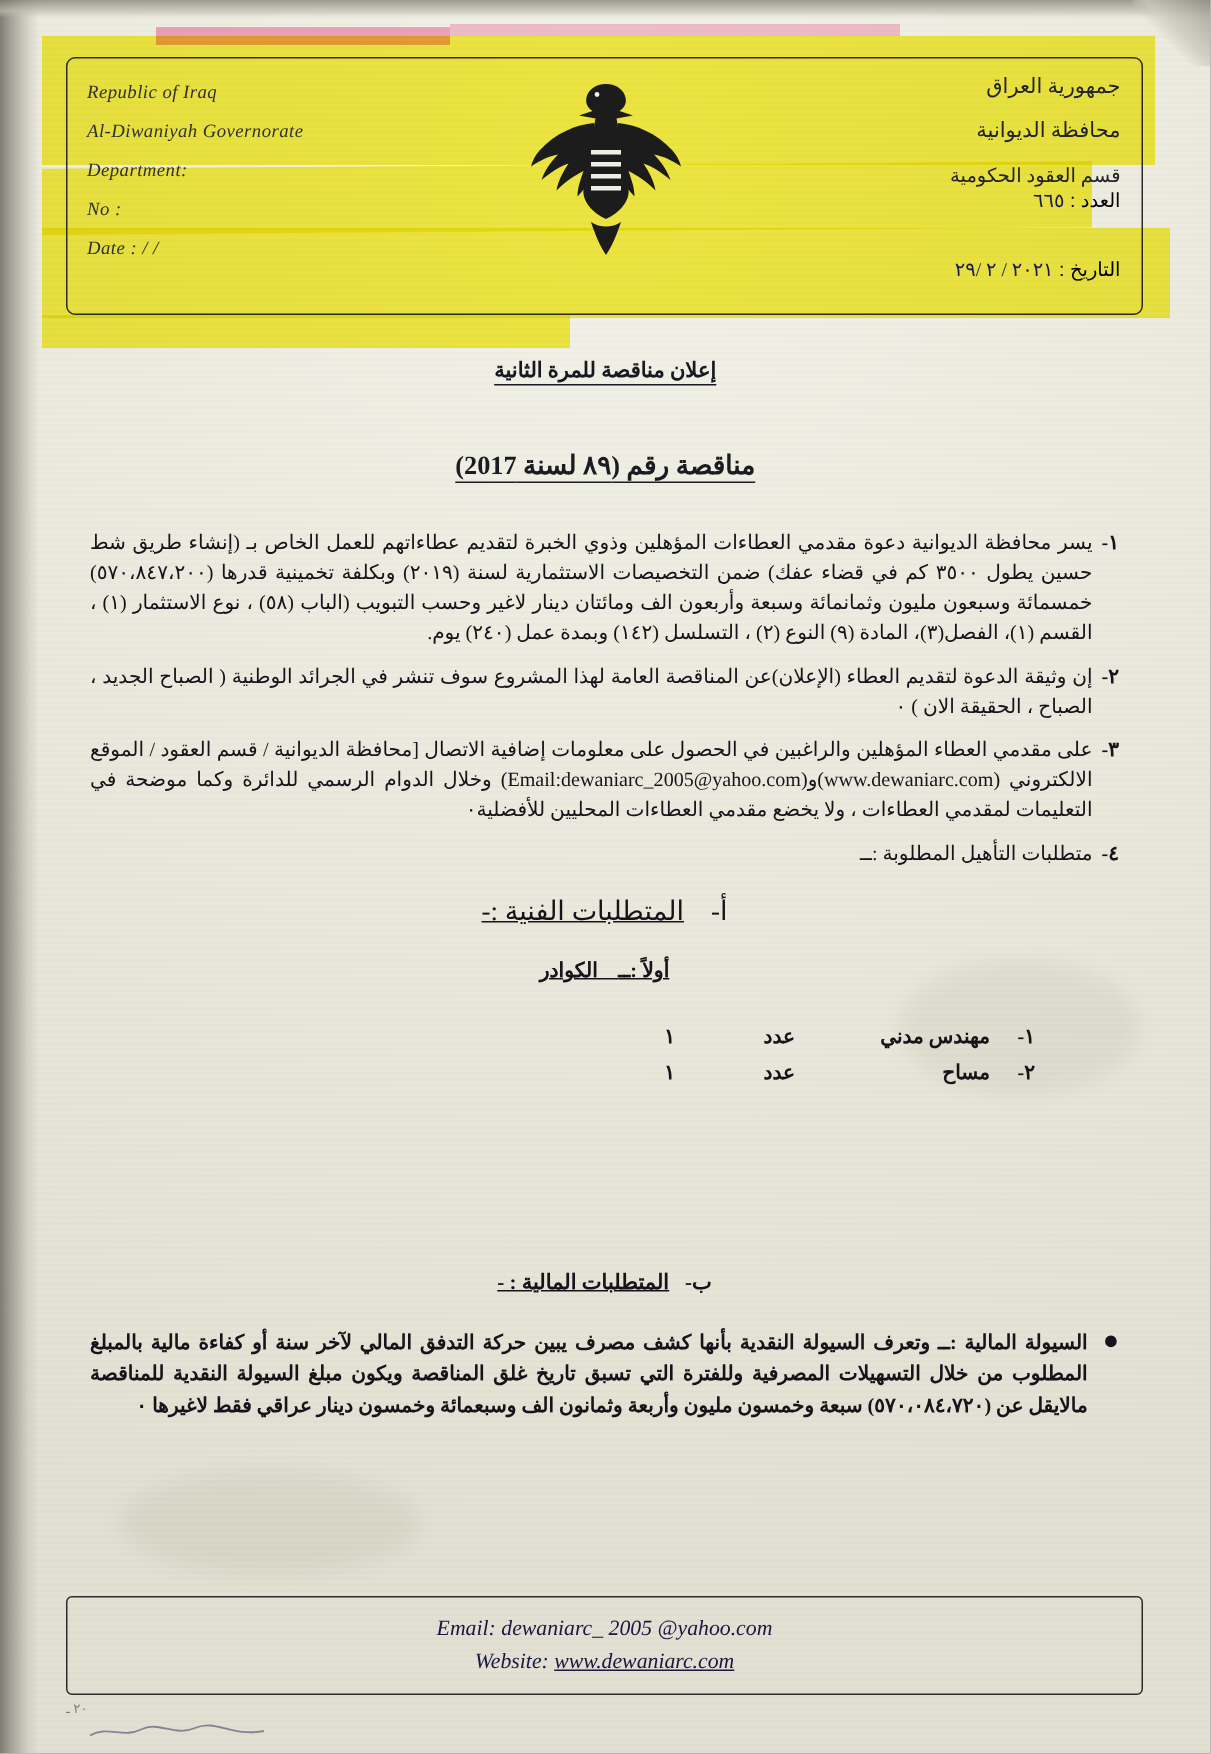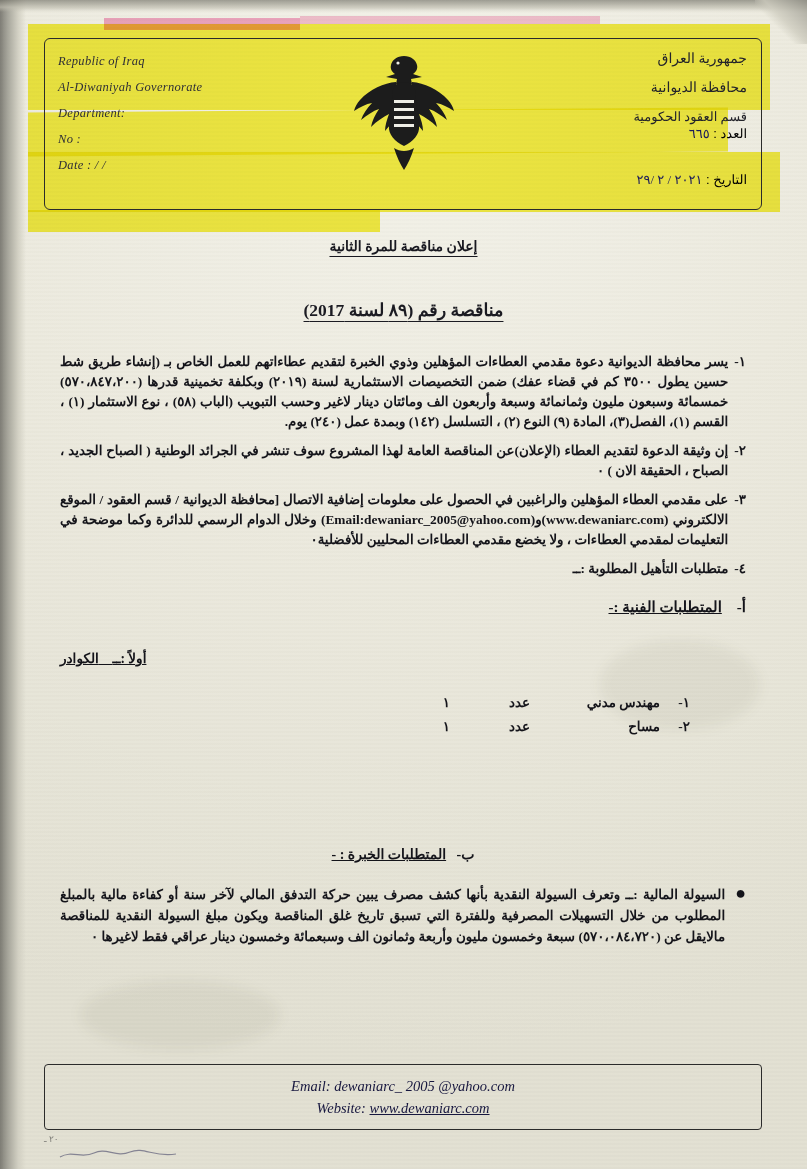--- a/index.html
+++ b/index.html
@@ -95,25 +95,25 @@
 
   
   .body{
     position:absolute;left:60px;top:352px;width:686px;
     direction:rtl;text-align:justify;
     font-family:"Liberation Serif", serif;
     color:#14141a;font-size:13.4px;line-height:20px;
   }
   .item{display:flex;gap:6px;margin-bottom:9px;align-items:flex-start;}
   .item .num{flex:0 0 auto;font-weight:bold;white-space:nowrap;}
-  .item .txt{flex:1 1 auto;font-weight:bold;}
-
-  .sub-a{margin:18px 0 0 0;font-weight:bold;font-size:15px;}
+  .item .txt{flex:1 1 auto;font-weight:normal;}
+
+  .sub-a{margin:18px 0 0 0;text-align:center;font-weight:normal;font-size:18px;}
   .sub-a .lbl{text-decoration:underline;}
-  .sub-first{margin:32px 0 0 0;text-align:left;font-weight:bold;font-size:13.6px;text-decoration:underline;}
+  .sub-first{margin:20px 0 0 0;text-align:center;font-weight:bold;font-size:13.6px;text-decoration:underline;}
   .cadres{margin:22px 56px 0 0;font-weight:bold;font-size:13.4px;line-height:24px;}
   .cadres .row{display:flex;gap:10px;}
   .cadres .cnum{width:20px;}
   .cadres .cname{width:120px;}
   .cadres .cqty{width:70px;}
 
   .sec-b{
     position:absolute;left:60px;top:846px;width:686px;direction:rtl;
     text-align:center;font-family:"Liberation Serif", serif;
     font-weight:bold;font-size:14px;color:#14141a;
@@ -265,21 +265,21 @@
         <span class="cname">مساح</span>
         <span class="cqty">عدد</span>
         <span>١</span>
       </div>
     </div>
   </div>
 
   <div class="sec-b">
     <span>ب-</span>
     &nbsp;
-    <span class="lbl">المتطلبات الخبرة : -</span>
+    <span class="lbl">المتطلبات المالية : -</span>
   </div>
 
   <div class="fin">
     <span class="bullet">●</span>
     <span>السيولة المالية :ــ وتعرف السيولة النقدية بأنها كشف مصرف يبين حركة التدفق المالي لآخر سنة أو كفاءة مالية بالمبلغ المطلوب من خلال التسهيلات المصرفية وللفترة التي تسبق تاريخ غلق المناقصة ويكون مبلغ السيولة النقدية للمناقصة مالايقل عن (٥٧٠،٠٨٤،٧٢٠) سبعة وخمسون مليون وأربعة وثمانون الف وسبعمائة وخمسون دينار عراقي فقط لاغيرها ٠</span>
   </div>
 
   <div class="footer">
     <div>
       <span>Email:</span>

